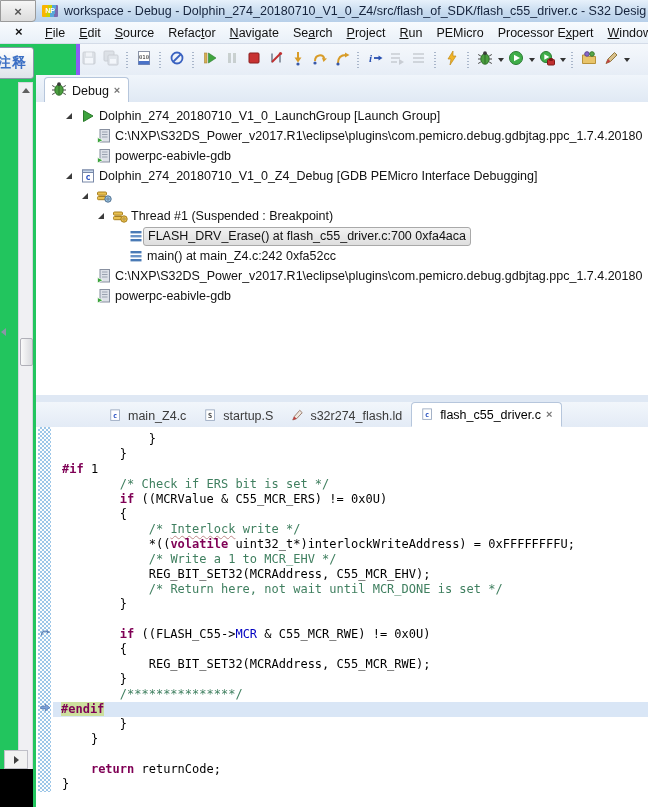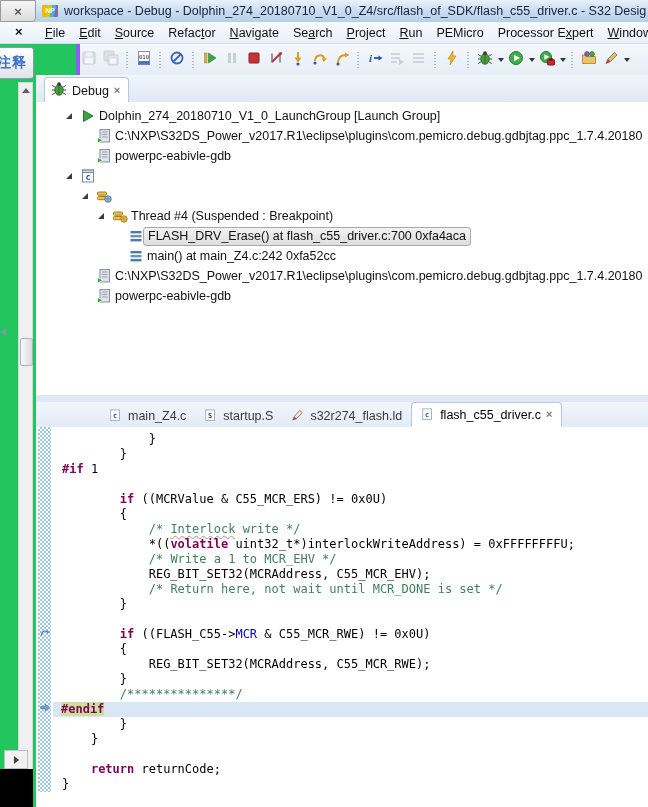--- a/index.html
+++ b/index.html
@@ -357,39 +357,40 @@
             </svg></div>
           <div class="tree-label" style="left: 79px;">powerpc-eabivle-gdb</div>
         </div>
         <div class="tree-row">
           <div class="tree-arrow" style="left: 30px;"></div>
           <div class="tree-icon" style="left: 44px;"><svg width="16" height="16" viewBox="0 0 16 16">
               <rect x="2.5" y="2" width="11" height="12" fill="#fff" stroke="#7888a8"></rect>
               <rect x="2.5" y="2" width="11" height="2.5" fill="#c8d8ec" stroke="#7888a8"></rect>
               <text x="8" y="12" font-size="8.5" font-weight="bold" text-anchor="middle" fill="#2850c0" font-family="monospace">c</text>
             </svg></div>
+          <div class="tree-label" style="left: 63px;">Dolphin_274_20180710_V1_0_Z4_Debug [GDB PEMicro Interface Debugging]</div>
         </div>
         <div class="tree-row">
           <div class="tree-arrow" style="left: 46px;"></div>
           <div class="tree-icon" style="left: 60px;"><svg width="16" height="16" viewBox="0 0 16 16">
               <rect x="1.5" y="4" width="9" height="3.2" rx="1" fill="#e8c050" stroke="#a88020"></rect>
               <rect x="1.5" y="8.5" width="9" height="3.2" rx="1" fill="#e8c050" stroke="#a88020"></rect>
               <circle cx="12" cy="11" r="3.2" fill="#9cc4e0" stroke="#507090"></circle>
               <circle cx="12" cy="11" r="1.1" fill="#fff" stroke="#507090"></circle>
             </svg></div>
         </div>
         <div class="tree-row">
           <div class="tree-arrow" style="left: 62px;"></div>
           <div class="tree-icon" style="left: 76px;"><svg width="16" height="16" viewBox="0 0 16 16">
               <rect x="1.5" y="4" width="9" height="3.2" rx="1" fill="#e8c050" stroke="#a88020"></rect>
               <rect x="1.5" y="8.5" width="9" height="3.2" rx="1" fill="#e8c050" stroke="#a88020"></rect>
               <circle cx="12" cy="11" r="3.2" fill="#e8c050" stroke="#a88020"></circle>
               <circle cx="12" cy="11" r="1.1" fill="#fff" stroke="#a88020"></circle>
             </svg></div>
-          <div class="tree-label" style="left: 95px;">Thread #4 (Suspended : Breakpoint)</div>
+          <div class="tree-label" style="left: 95px;">Thread #1 (Suspended : Breakpoint)</div>
         </div>
         <div class="tree-row">
           <div class="tree-icon" style="left: 92px;"><svg width="16" height="16" viewBox="0 0 16 16">
               <rect x="2.5" y="3" width="11" height="2.4" fill="#4a7ab5"></rect>
               <rect x="2.5" y="7" width="11" height="2.4" fill="#6a94c8"></rect>
               <rect x="2.5" y="11" width="11" height="2.4" fill="#4a7ab5"></rect>
             </svg></div>
           <div class="tree-label sel" style="left: 111px;">FLASH_DRV_Erase() at flash_c55_driver.c:700 0xfa4aca</div>
         </div>
         <div class="tree-row">
@@ -464,21 +465,21 @@
             <path d="M9.5 2.5 L13.5 6 L8.8 7.2 Z" fill="#6888b8"></path>
           </svg></div>
         <div class="marker" style="top: 276px;"><svg width="14" height="12" viewBox="0 0 16 16">
             <path d="M1 4.5 L7 4.5 L7 1.5 L13 6 L7 10.5 L7 7.5 L1 7.5 Z" fill="#7aa0d8" stroke="#4868a0" stroke-width=".8"></path>
           </svg></div>
       </div>
     <div class="code" id="code">
         <div class="code-line"><span class="tp">            }</span></div>
         <div class="code-line"><span class="tp">        }</span></div>
         <div class="code-line"><span class="td">#if</span><span class="tp"> 1</span></div>
-        <div class="code-line"><span class="tp">        </span></div>
+        <div class="code-line"><span class="tp">        </span><span class="tc">/* Check if ERS bit is set */</span></div>
         <div class="code-line"><span class="tp">        </span><span class="tk">if</span><span class="tp"> ((MCRValue &amp; C55_MCR_ERS) != 0x0U)</span></div>
         <div class="code-line"><span class="tp">        {</span></div>
         <div class="code-line"><span class="tp">            </span><span class="tc">/* </span><span class="tc tsp">Interlock</span><span class="tc"> write */</span></div>
         <div class="code-line"><span class="tp">            *((</span><span class="tk">volatile</span><span class="tp"> uint32_t*)interlockWriteAddress) = 0xFFFFFFFFU;</span></div>
         <div class="code-line"><span class="tp">            </span><span class="tc">/* Write a 1 to MCR_EHV */</span></div>
         <div class="code-line"><span class="tp">            REG_BIT_SET32(MCRAddress, C55_MCR_EHV);</span></div>
         <div class="code-line"><span class="tp">            </span><span class="tc">/* Return here, not wait until MCR_DONE is set */</span></div>
         <div class="code-line"><span class="tp">        }</span></div>
         <div class="code-line"><span class="tp"></span></div>
         <div class="code-line"><span class="tp">        </span><span class="tk">if</span><span class="tp"> ((FLASH_C55-&gt;</span><span class="tf">MCR</span><span class="tp"> &amp; C55_MCR_RWE) != 0x0U)</span></div>

